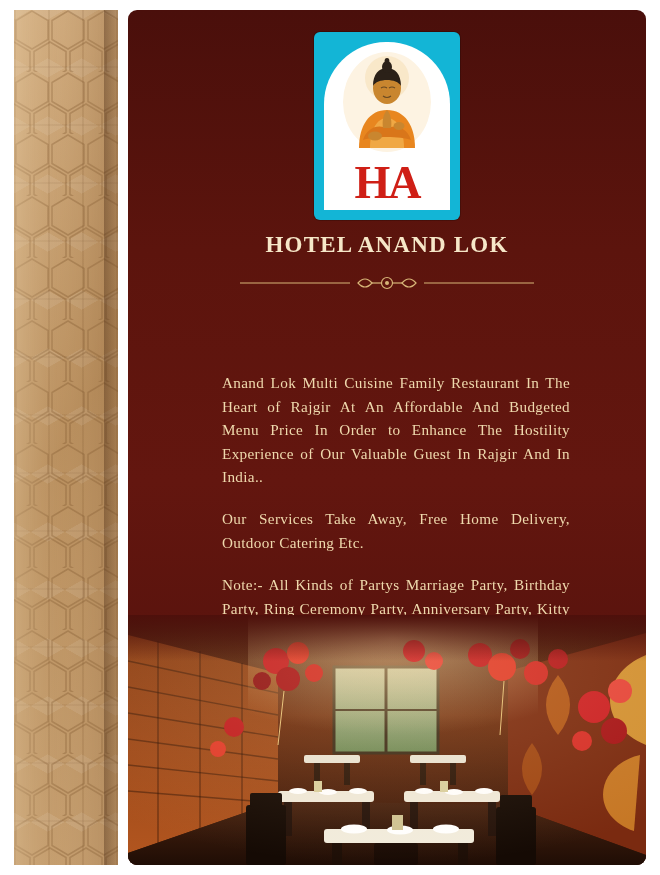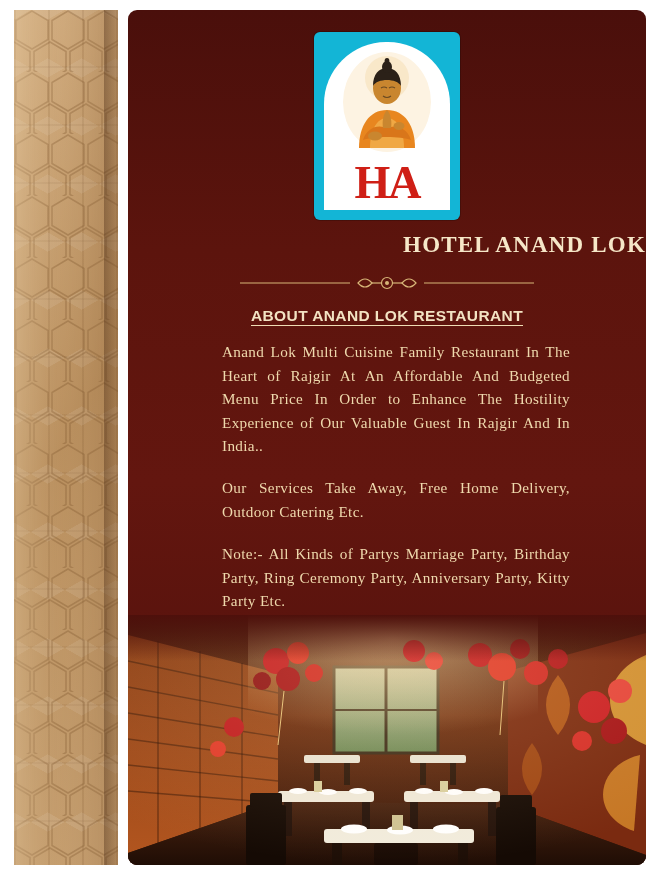--- a/index.html
+++ b/index.html
@@ -117,21 +117,21 @@
     font-size: 46px;
     line-height: 46px;
     color: #cf1f16;
     letter-spacing: -2px;
   }
 
   .hotel-name {
     position: absolute;
     left: 0; right: 0;
     top: 222px;
-    text-align: right;
+    text-align: center;
     color: #f6e7c8;
     font-family: "Liberation Serif", serif;
     font-weight: bold;
     font-size: 23px;
     letter-spacing: 1.2px;
   }
 
   
   .ornament {
     position: absolute;
@@ -160,20 +160,21 @@
   .body-text {
     position: absolute;
     left: 94px;
     width: 348px;
     color: #efd9ad;
     font-family: "Liberation Serif", serif;
     font-size: 15.2px;
     line-height: 23.5px;
     text-align: justify;
     letter-spacing: 0.35px;
+    margin-top: 31px;
   }
   .para-about { top: 330px; }
   .para-services { top: 466px; }
   .para-note { top: 532px; }
 
   
   .photo {
     position: absolute;
     left: 0;
     bottom: 0;
@@ -258,23 +259,20 @@
         <line x1="184" y1="11" x2="294" y2="11" stroke="#d8b678" stroke-width="1.2"></line>
         <path d="M118 11 q7 -8 14 0 q-7 8 -14 0 Z" fill="none" stroke="#d8b678" stroke-width="1.2"></path>
         <path d="M162 11 q7 -8 14 0 q-7 8 -14 0 Z" fill="none" stroke="#d8b678" stroke-width="1.2"></path>
         <circle cx="147" cy="11" r="5.5" fill="none" stroke="#d8b678" stroke-width="1.2"></circle>
         <circle cx="147" cy="11" r="2" fill="#d8b678"></circle>
         <path d="M132 11 L141.5 11" stroke="#d8b678" stroke-width="1.2"></path>
         <path d="M152.5 11 L162 11" stroke="#d8b678" stroke-width="1.2"></path>
       </svg>
     </div>
 
-    <div class="about-title">
-      <span class="u">ABOUT ANAND LOK RESTAURANT</span>
-    </div>
 
     <div class="body-text para-about">Anand Lok Multi Cuisine Family Restaurant In The Heart of Rajgir At An Affordable And Budgeted Menu Price In Order to Enhance The Hostility Experience of Our Valuable Guest In Rajgir And In India..</div>
     <div class="body-text para-note">Note:- All Kinds of Partys Marriage Party, Birthday Party,  Ring Ceremony Party,  Anniversary Party, Kitty Party Etc.</div>
     <div class="body-text para-services">Our Services Take Away, Free Home Delivery, Outdoor Catering Etc.</div>
 
     <div class="photo">
       <svg width="518" height="250" viewBox="0 0 518 250" xmlns="http://www.w3.org/2000/svg">
         <defs>
           <linearGradient id="roomBg" x1="0" y1="0" x2="0" y2="1">
             <stop offset="0%" stop-color="#3a1206"></stop>

